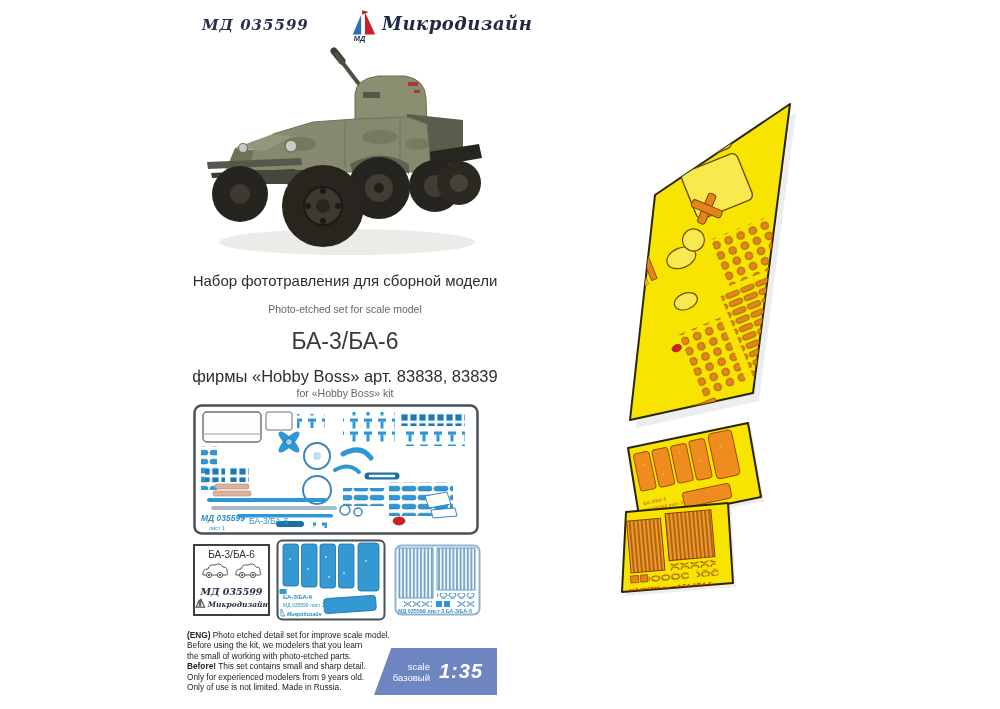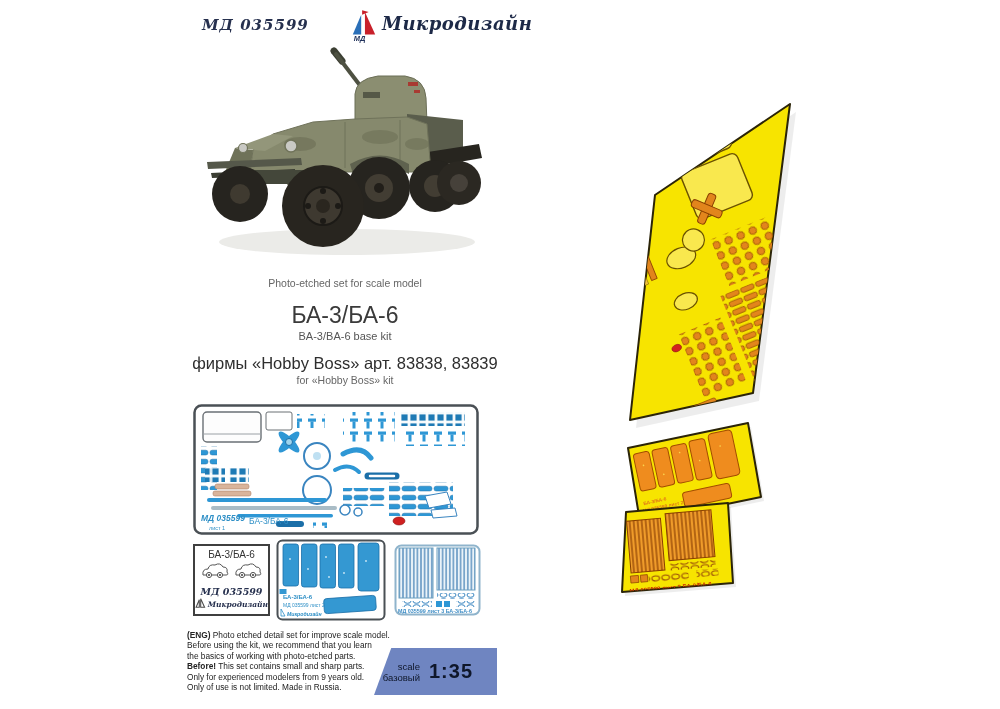--- a/index.html
+++ b/index.html
@@ -10,39 +10,39 @@
   
   .prod-code{left:202px;top:16px;font-family:"DejaVu Serif",serif;font-weight:bold;
              font-style:italic;font-size:15px;color:#26304e;letter-spacing:1px;}
   .brand{left:350px;top:9px;display:flex;align-items:flex-start;gap:4px;}
   .brand-name{font-family:"DejaVu Serif",serif;font-weight:bold;font-style:italic;
               font-size:18px;color:#1d2947;margin-top:4px;letter-spacing:.5px;}
 
   
   .title-block{left:190px;top:272px;width:310px;text-align:center;line-height:1.15;}
   .t-ru{font-size:15px;color:#2e2e2e;}
-  .t-en{font-size:10.5px;color:#666;margin-top:5px;}
+  .t-en{font-size:10.5px;color:#666;margin-top:14px;}
   .t-model{font-size:23px;color:#3a3a3a;margin-top:13px;}
   .t-kit{font-size:23px;color:#3a3a3a;}
   .t-kit-en{font-size:11px;color:#555;margin-top:1px;}
   .t-for{font-size:16.5px;color:#2e2e2e;margin-top:12px;}
   .t-for-en{font-size:10.5px;color:#666;margin-top:1px;}
 
   
   .eng{left:187px;top:630px;width:205px;font-size:8.3px;line-height:10.4px;color:#222;}
   .eng b{font-weight:bold;}
   .eline{white-space:nowrap;}
 
   
   .badge{left:374px;top:648px;width:123px;height:47px;background:#6f85c1;
          clip-path:polygon(14% 0,100% 0,100% 100%,0 100%);
          display:flex;align-items:center;justify-content:flex-end;gap:9px;
-         padding-right:24px;box-sizing:border-box;color:#0f172a;}
+         padding-right:14px;box-sizing:border-box;color:#ffffff;}
   .badge-labels{text-align:right;font-size:9.5px;line-height:11px;}
-  .badge-value{font-size:20px;font-weight:bold;letter-spacing:1px;}
+  .badge-value{font-size:20px;font-weight:bold;letter-spacing:1px;font-style:italic;}
 
   svg text{font-family:"Liberation Sans",sans-serif;}
 </style>
 </head>
 <body>
 
 <div id="page">
 
   <div class="abs prod-code">МД 035599</div>
 
@@ -102,23 +102,23 @@
       <circle cx="128" cy="164" r="19" fill="#3e3930" stroke="#1c1a16" stroke-width="2"></circle>
       <circle cx="128" cy="164" r="7" fill="#2a261f"></circle>
       <circle cx="128" cy="149" r="3" fill="#1c1a16"></circle>
         <circle cx="143" cy="164" r="3" fill="#1c1a16"></circle>
       <circle cx="128" cy="179" r="3" fill="#1c1a16"></circle>
         <circle cx="113" cy="164" r="3" fill="#1c1a16"></circle>
     </g>
   </svg>
 
   <div class="abs title-block">
+    <div class="t-ru">Набор фототравления для сборной модели</div>
     <div class="t-en">Photo-etched set for scale model</div>
     <div class="t-model">БА-3/БА-6</div>
-    <div class="t-kit-en">BA-3/BA-6 base kit</div>
     <div class="t-for">фирмы «Hobby Boss» арт. 83838, 83839</div>
     <div class="t-for-en">for «Hobby Boss» kit</div>
   </div>
 
   <svg class="abs" style="left:193px;top:404px;" width="286" height="131" viewBox="0 0 286 131">
     <defs>
       <pattern id="tvalB" width="14" height="13" patternUnits="userSpaceOnUse">
         <rect x="3" y="1.5" width="8" height="3.2" fill="#2e97d5"></rect>
         <rect x="5.5" y="4.5" width="3" height="7" fill="#2e97d5"></rect>
       </pattern>
@@ -242,23 +242,23 @@
     <rect x="43" y="49" width="38" height="6" fill="url(#chainB)"></rect>
     <rect x="8" y="57" width="30" height="6" fill="url(#chainB)"></rect>
     <rect x="62" y="57" width="19" height="6" fill="url(#chainB)"></rect>
     <rect x="42" y="57" width="6" height="6" fill="#2e97d5"></rect>
     <rect x="50" y="57" width="6" height="6" fill="#2e97d5"></rect>
     <text x="4" y="69" font-size="5.4" font-weight="bold" fill="#3f8ec6">МД 035599 лист 3 БА-3/БА-6</text>
   </svg>
 
   <div class="abs eng">
     <div class="eline"><b>(ENG)</b> <span>Photo etched detail set for improve scale model.</span></div>
-    <div class="eline">Before using the kit, we recommend that you learn</div>
-    <div class="eline">the basics of working with photo-etched parts.</div>
-    <div class="eline"><b>Before!</b> <span>This set contains small and sharp parts.</span></div>
+    <div class="eline">Before using the kit, we modelers that you learn</div>
+    <div class="eline">the small of working with photo-etched parts.</div>
+    <div class="eline"><b>Before!</b> <span>This set contains small and sharp detail.</span></div>
     <div class="eline">Only for experienced modelers from 9 years old.</div>
     <div class="eline">Only of use is not limited. Made in Russia.</div>
   </div>
 
   <div class="abs badge">
     <div class="badge-labels">
       <div>scale</div>
       <div>базовый</div>
     </div>
     <div class="badge-value">1:35</div>

